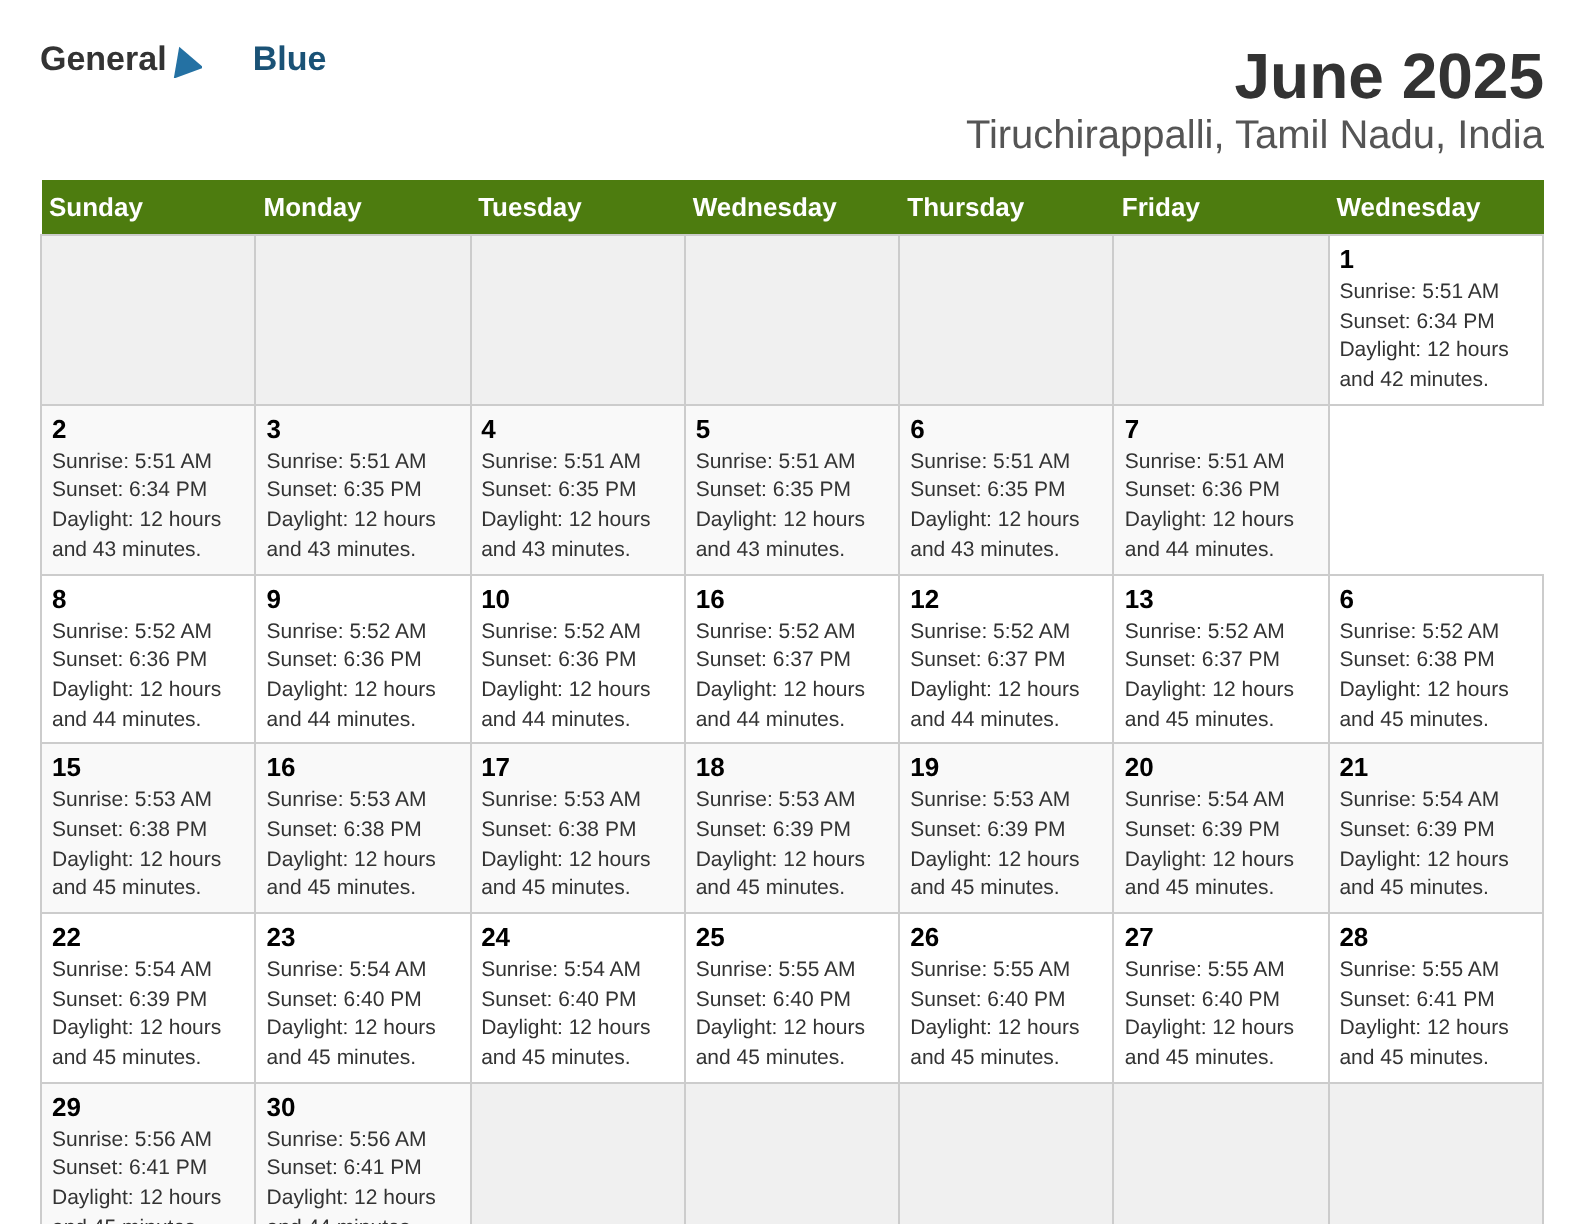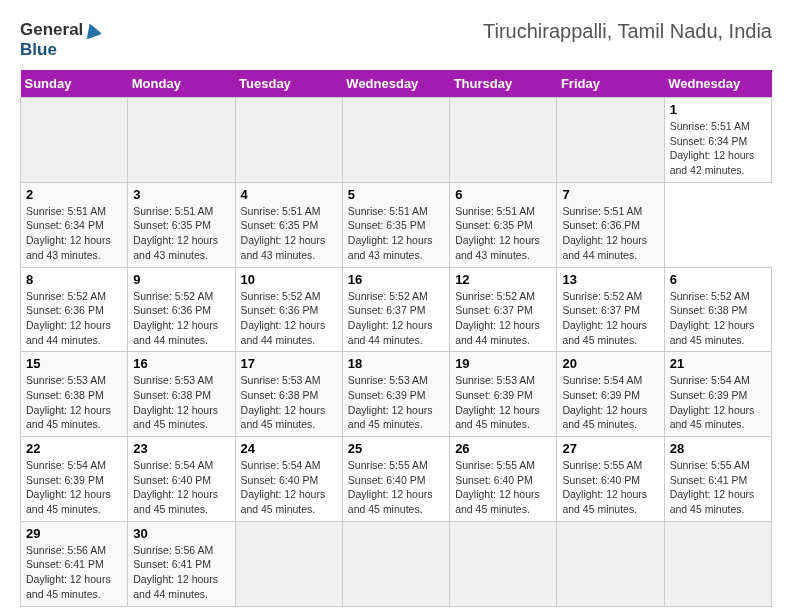--- a/index.html
+++ b/index.html
@@ -11,42 +11,43 @@
       padding: 20px;
     }
     .header-area {
       display: flex;
       justify-content: space-between;
       align-items: flex-start;
       margin-bottom: 10px;
     }
     .logo {
       display: flex;
-      flex-direction: column;
+      flex-direction: row;
       align-items: flex-start;
+      gap: 25px;
     }
     .title-area {
       text-align: right;
     }
     .month-title {
       font-size: 32px;
       font-weight: bold;
       color: #333;
     }
     .location {
       font-size: 20px;
       color: #555;
     }
     table {
       width: 100%;
       border-collapse: collapse;
       font-size: 11px;
     }
     thead tr th {
-      background-color: #a21caf;
+      background-color: #4d7c0f;
       color: white;
       padding: 6px 4px;
       text-align: left;
       font-size: 13px;
       font-weight: bold;
     }
     tbody tr td {
       border: 1px solid #ccc;
       padding: 4px 5px;
       vertical-align: top;
@@ -85,20 +86,21 @@
   <div class="logo">
     <div class="logo-row">
       <span class="logo-text-general">General</span>
       <svg width="18" height="18" viewBox="0 0 18 18">
         <polygon points="9,2 17,16 1,16" fill="#2471a3" transform="rotate(-20,9,9)"></polygon>
       </svg>
     </div>
     <span class="logo-text-blue">Blue</span>
   </div>
   <div class="title-area">
+    <div class="month-title">June 2025</div>
     <div class="location">Tiruchirappalli, Tamil Nadu, India</div>
   </div>
 </div>
 
 <table>
   <thead>
     <tr>
       <th>Sunday</th>
       <th>Monday</th>
       <th>Tuesday</th>

